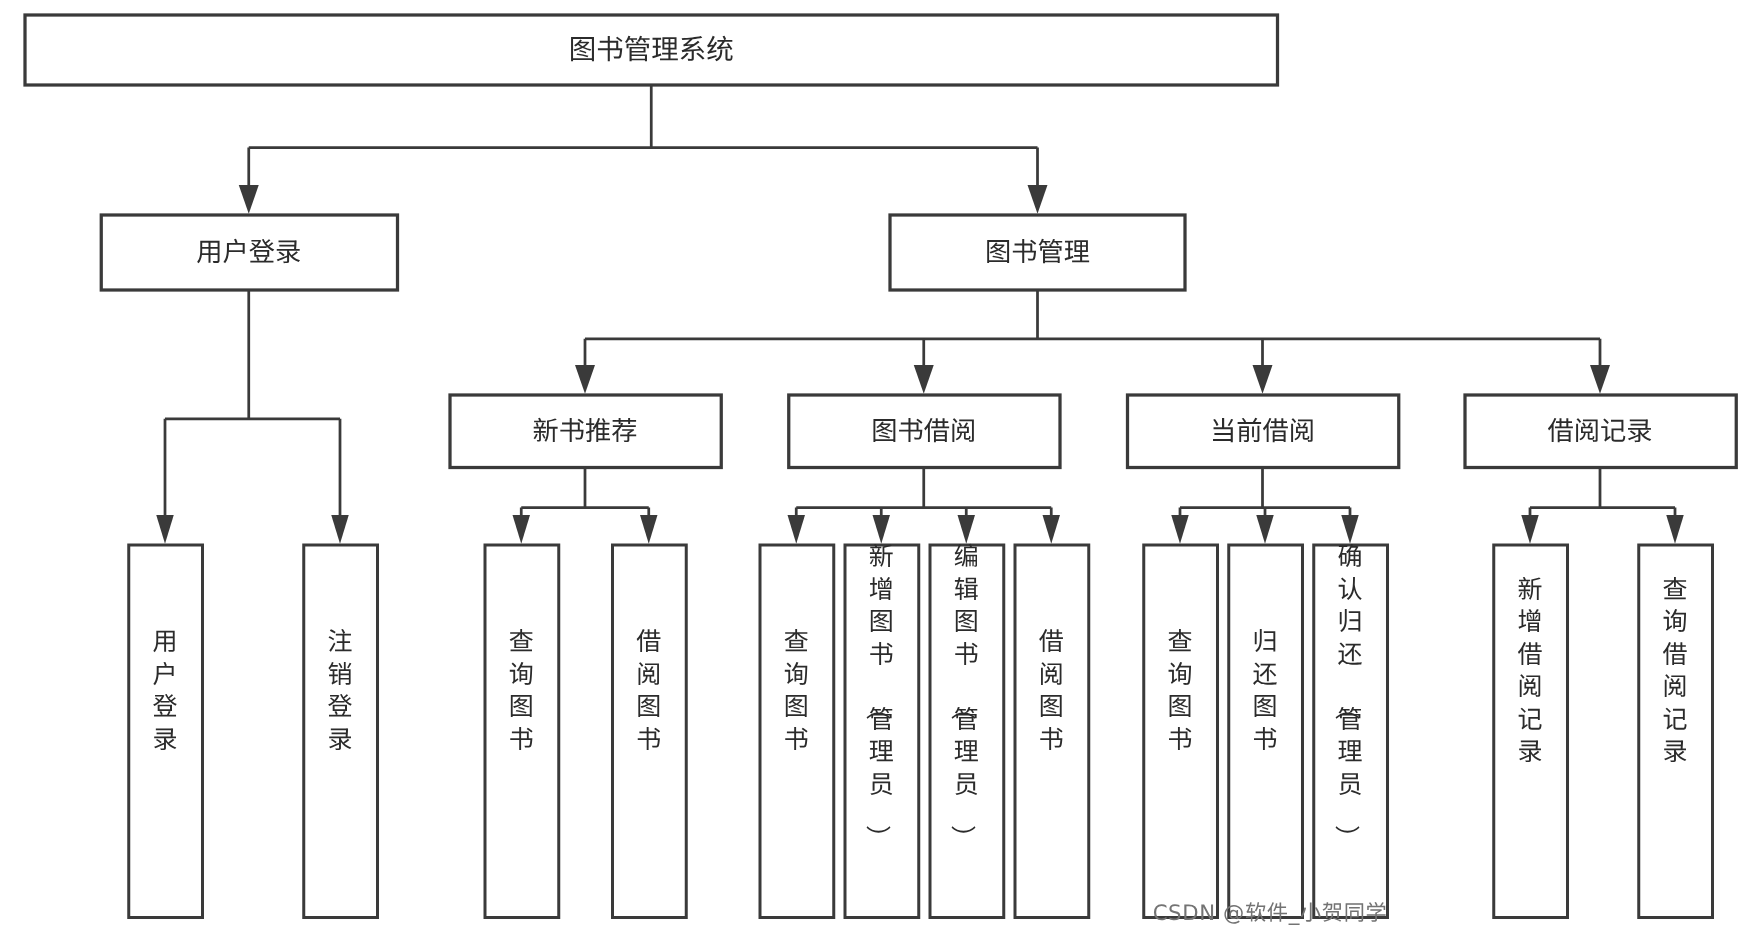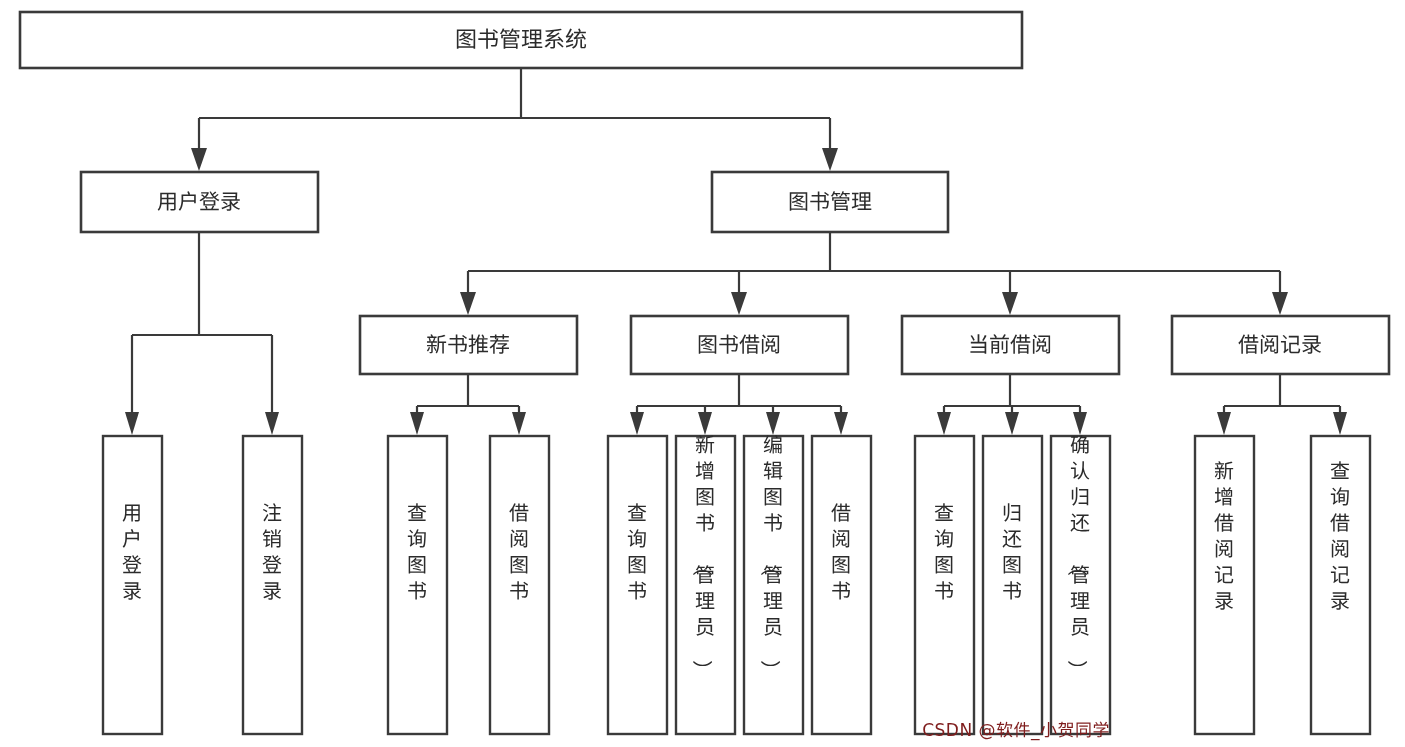--- a/index.html
+++ b/index.html
@@ -61,21 +61,21 @@
   .leaf-label {
     fill: #2b2b2b;
     font-family: "DejaVu Sans", "Liberation Sans", sans-serif;
     font-size: 20px;
     text-anchor: middle;
   }
   .watermark-text {
     position: absolute;
     right: 12px;
     bottom: 6px;
-    color: #7f1d1d;
+    color: #737373;
     font-size: 17px;
     font-family: "DejaVu Sans", "Liberation Sans", sans-serif;
     letter-spacing: 0.5px;
     white-space: nowrap;
     user-select: none;
   }
 </style>
 </head>
 <body>
 

